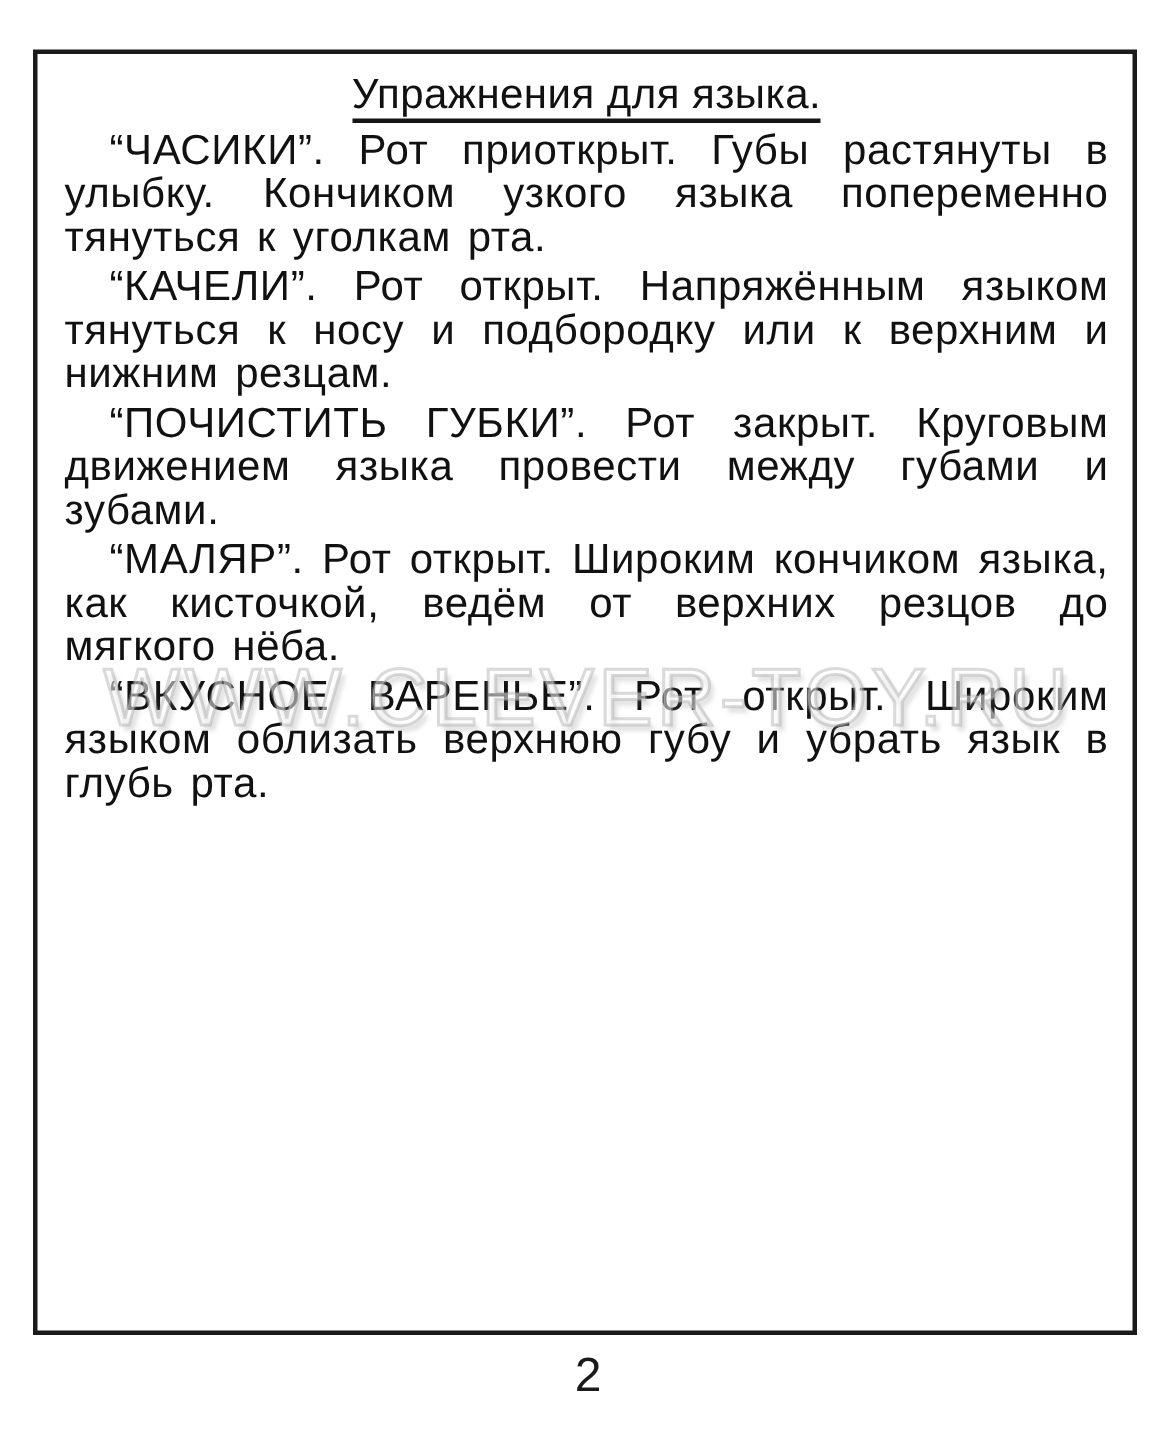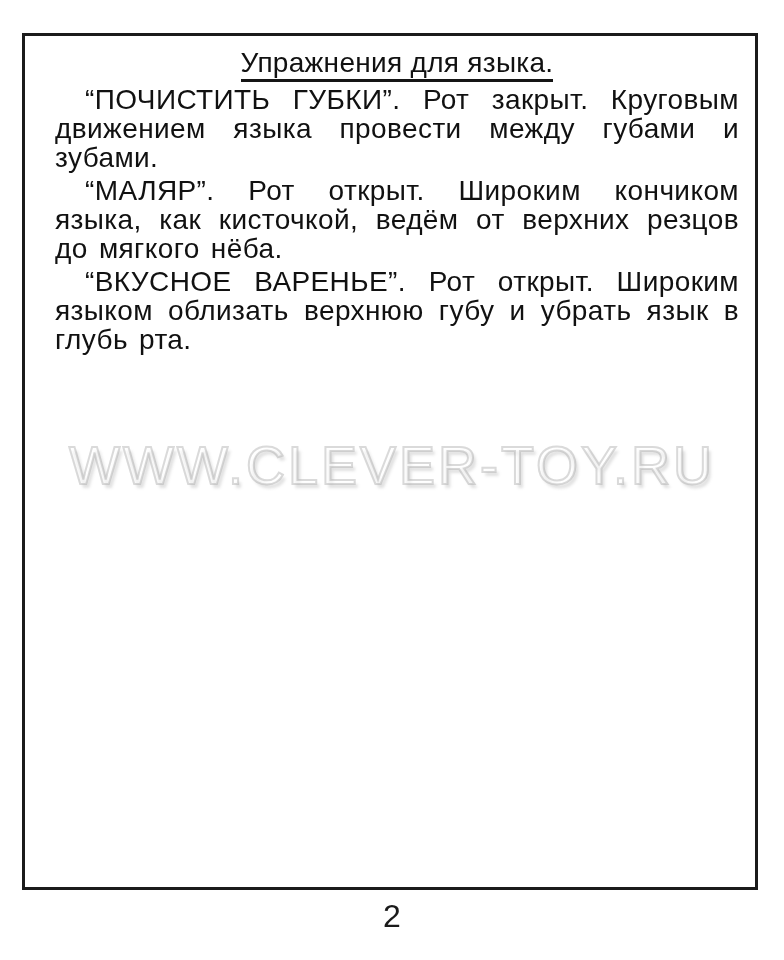--- a/index.html
+++ b/index.html
@@ -17,21 +17,21 @@
     color: #111111;
   }
   .frame {
     position: absolute;
     left: 22px;
     top: 33px;
     width: 736px;
     height: 857px;
     box-sizing: border-box;
     border: 3px solid #1b1b1b;
-    padding: 12px 16px 0 30px;
+    padding: 12px 16px 0 18px;
     overflow: hidden;
   }
   .title {
     margin: 0 0 7px 0;
     text-align: center;
     font-size: 28px;
     line-height: 30px;
     font-weight: normal;
     letter-spacing: 0.3px;
   }
@@ -77,22 +77,24 @@
 </style>
 </head>
 <body>
 
 <div class="page">
 
   <div class="frame">
 
     <h1 class="title"><span class="title-text">Упражнения для языка.</span></h1>
 
+    <p class="para"><span>“ЧАСИКИ”.</span> <span>Рот приоткрыт. Губы растянуты в улыбку. Кончиком узкого языка попеременно тянуться к уголкам рта.</span></p>
 
 
+    <p class="para"><span>“КАЧЕЛИ”.</span> <span>Рот открыт. Напряжённым языком тянуться к носу и подбородку или к верхним и нижним резцам.</span></p>
 
     <p class="para"><span>“ПОЧИСТИТЬ ГУБКИ”.</span> <span>Рот закрыт. Круговым движением языка провести между губами и зубами.</span></p>
 
 
 
     <p class="para"><span>“МАЛЯР”.</span> <span>Рот открыт. Широким кончиком языка, как кисточкой, ведём от верхних резцов до мягкого нёба.</span></p>
 
     <p class="para"><span>“ВКУСНОЕ ВАРЕНЬЕ”.</span> <span>Рот открыт. Широким языком облизать верхнюю губу и убрать язык в глубь рта.</span></p>
 
 

